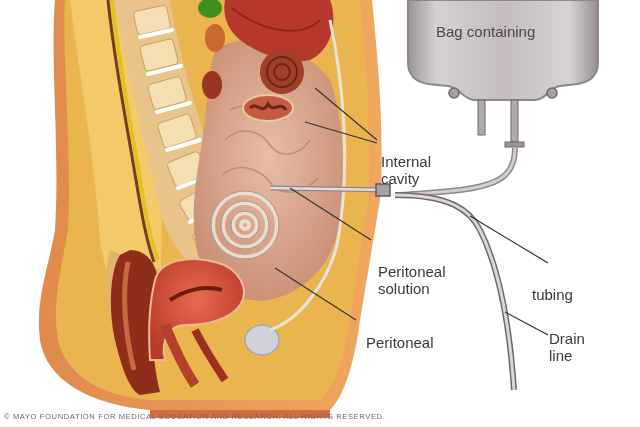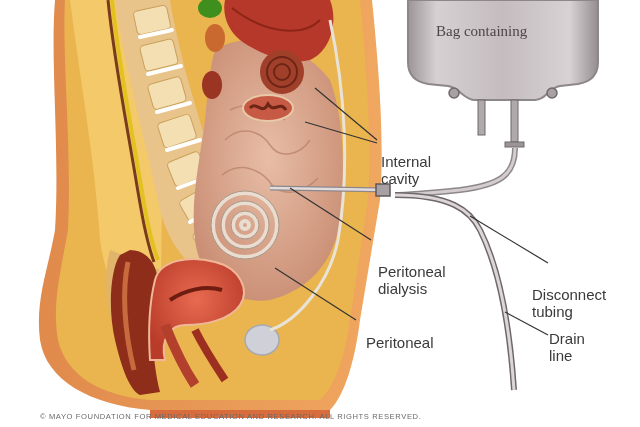--- a/index.html
+++ b/index.html
@@ -4,21 +4,21 @@
 <style>
   html, body { margin: 0; padding: 0; background: #ffffff; }
   body { width: 640px; height: 427px; overflow: hidden; position: relative;
          font-family: "Liberation Sans", sans-serif; }
   #stage { position: absolute; left: 0; top: 0; width: 640px; height: 427px; }
   .label { position: absolute; font-family: "Liberation Sans", sans-serif;
            font-size: 15px; line-height: 17px; color: #3a3a3a; white-space: nowrap; margin-top: 20px; }
   .bag-label { position: absolute; font-family: "Liberation Sans", sans-serif;
            font-size: 15px; line-height: 17px; color: #4d4648; white-space: nowrap; text-align: left; }
   .copyright { position: absolute; left: 4px; top: 412px; font-family: "Liberation Sans", sans-serif;
-           font-size: 7.6px; letter-spacing: 0.6px; color: #6a6a6a; white-space: nowrap; margin-left: 36px; }
+           font-size: 7.6px; letter-spacing: 0.6px; color: #6a6a6a; white-space: nowrap; }
 </style>
 </head>
 <body>
 
 <svg id="stage" width="640" height="427" viewBox="0 0 640 427" xmlns="http://www.w3.org/2000/svg">
   <defs>
     <linearGradient id="bagGrad" x1="0" y1="0" x2="1" y2="0">
       <stop offset="0" stop-color="#9c9598"></stop>
       <stop offset="0.15" stop-color="#d6d0d2"></stop>
       <stop offset="0.5" stop-color="#c4bcbf"></stop>
@@ -140,36 +140,35 @@
   <g stroke="#333333" stroke-width="1.2" fill="none">
     <line x1="315" y1="88" x2="377" y2="140"></line>
     <line x1="305" y1="122" x2="377" y2="143"></line>
     <line x1="290" y1="188" x2="371" y2="240"></line>
     <line x1="275" y1="268" x2="356" y2="320"></line>
     <line x1="470" y1="216" x2="548" y2="263"></line>
     <line x1="505" y1="312" x2="548" y2="335"></line>
   </g>
 </svg>
 
-<div class="bag-label" style="left:436px; top:23px;font-family:Liberation Serif, serif;">
+<div class="bag-label" style="left:436px; top:23px;">
   <div>Bag containing</div>
 </div>
 
 <div class="label" style="left:381px; top:133px;">
   <div>Internal</div>
   <div>cavity</div>
 </div>
 
 <div class="label" style="left:378px; top:243px;">
   <div>Peritoneal</div>
-  <div>dialysis</div>
+  <div>solution</div>
 </div>
 
 <div class="label" style="left:532px; top:266px;">
-  <div>Disconnect</div>
   <div>tubing</div>
 </div>
 
 <div class="label" style="left:366px; top:314px;">
   <div>Peritoneal</div>
 </div>
 
 <div class="label" style="left:549px; top:310px;">
   <div>Drain</div>
   <div>line</div>

